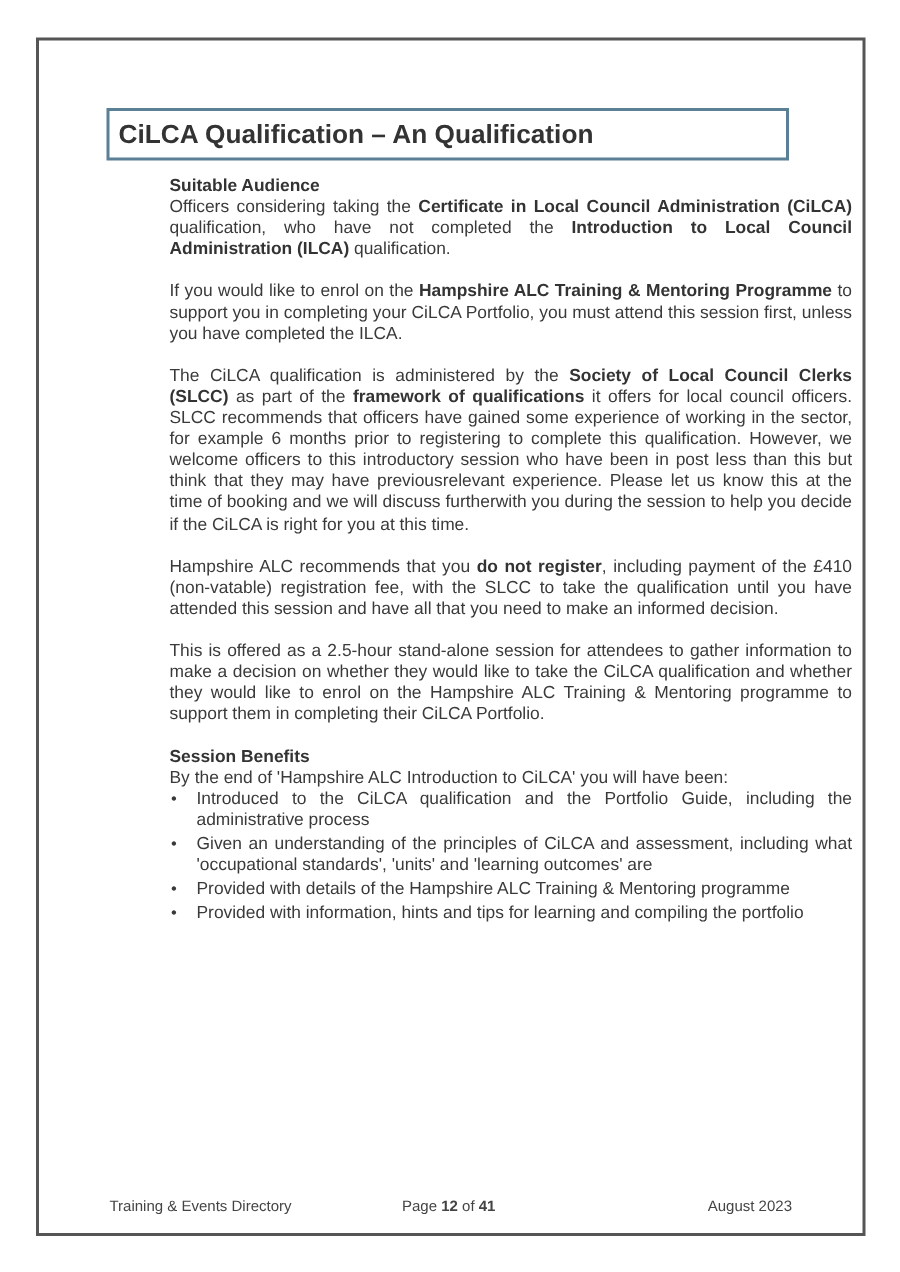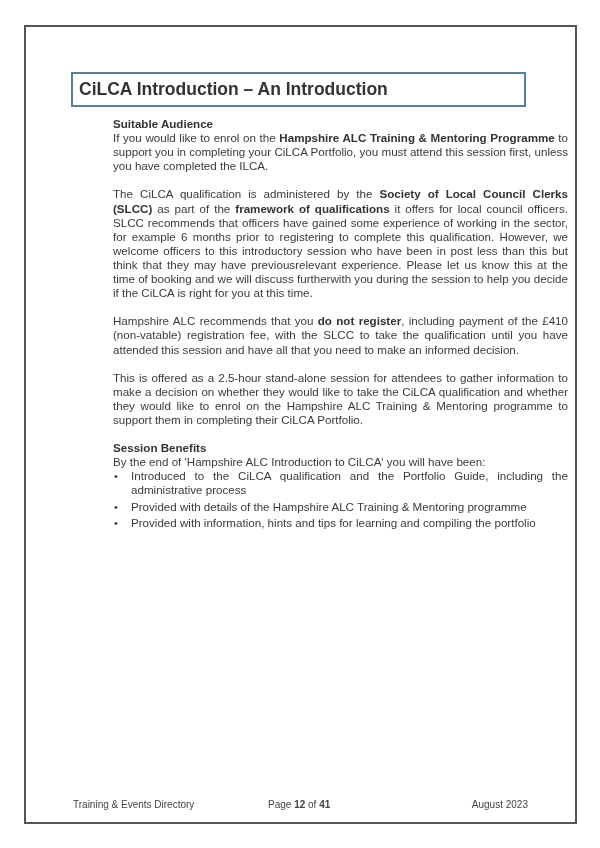--- a/index.html
+++ b/index.html
@@ -35,39 +35,41 @@
   .footer-left { left: 73px; }
   .footer-center { left: 268px; text-align: right; }
   .footer-right { right: 72px; }
 </style>
 </head>
 <body>
 
 <div class="page-frame"></div>
 
 <div class="title-box">
-  <span class="title-text">CiLCA Introduction – An Introduction</span>
+  <span class="title-text">CiLCA Qualification – An Qualification</span>
 </div>
 
 <div class="content">
   <h3>Suitable Audience</h3>
+  <p><span>Officers considering taking the </span><b>Certificate in Local Council Administration (CiLCA)</b><span> qualification, who have not completed the </span><b>Introduction to Local Council Administration (ILCA)</b><span> qualification.</span></p>
 
   <p><span>If you would like to enrol on the </span><b>Hampshire ALC Training &amp; Mentoring Programme</b><span> to support you in completing your CiLCA Portfolio, you must attend this session first, unless you have completed the ILCA.</span></p>
 
   <p><span>The CiLCA qualification is administered by the </span><b>Society of Local Council Clerks (SLCC)</b><span> as part of the </span><b>framework of qualifications</b><span> it offers for local council officers. SLCC recommends that officers have gained some experience of working in the sector, for example 6 months prior to registering to complete this qualification. However, we welcome officers to this introductory session who have been in post less than this but think that they may have previousrelevant experience. Please let us know this at the time of booking and we will discuss furtherwith you during the session to help you decide if the CiLCA is right for you at this time.</span></p>
 
   <p><span>Hampshire ALC recommends that you </span><b>do not register</b><span>, including payment of the £410 (non-vatable) registration fee, with the SLCC to take the qualification until you have attended this session and have all that you need to make an informed decision.</span></p>
 
 
   <p>This is offered as a 2.5-hour stand-alone session for attendees to gather information to make a decision on whether they would like to take the CiLCA qualification and whether they would like to enrol on the Hampshire ALC Training &amp; Mentoring programme to support them in completing their CiLCA Portfolio.</p>
 
   <h3>Session Benefits</h3>
   <div class="nojust">By the end of 'Hampshire ALC Introduction to CiLCA' you will have been:</div>
   <ul class="bullets">
     <li>Introduced to the CiLCA qualification and the Portfolio Guide, including the administrative process</li>
+    <li>Given an understanding of the principles of CiLCA and assessment, including what 'occupational standards', 'units' and 'learning outcomes' are</li>
     <li>Provided with details of the Hampshire ALC Training &amp; Mentoring programme</li>
     <li>Provided with information, hints and tips for learning and compiling the portfolio</li>
   </ul>
 
 </div>
 
 <div class="footer footer-left">Training &amp; Events Directory</div>
 <div class="footer footer-center"><span>Page </span><b>12</b><span> of </span><b>41</b></div>
 <div class="footer footer-right">August 2023</div>
 

